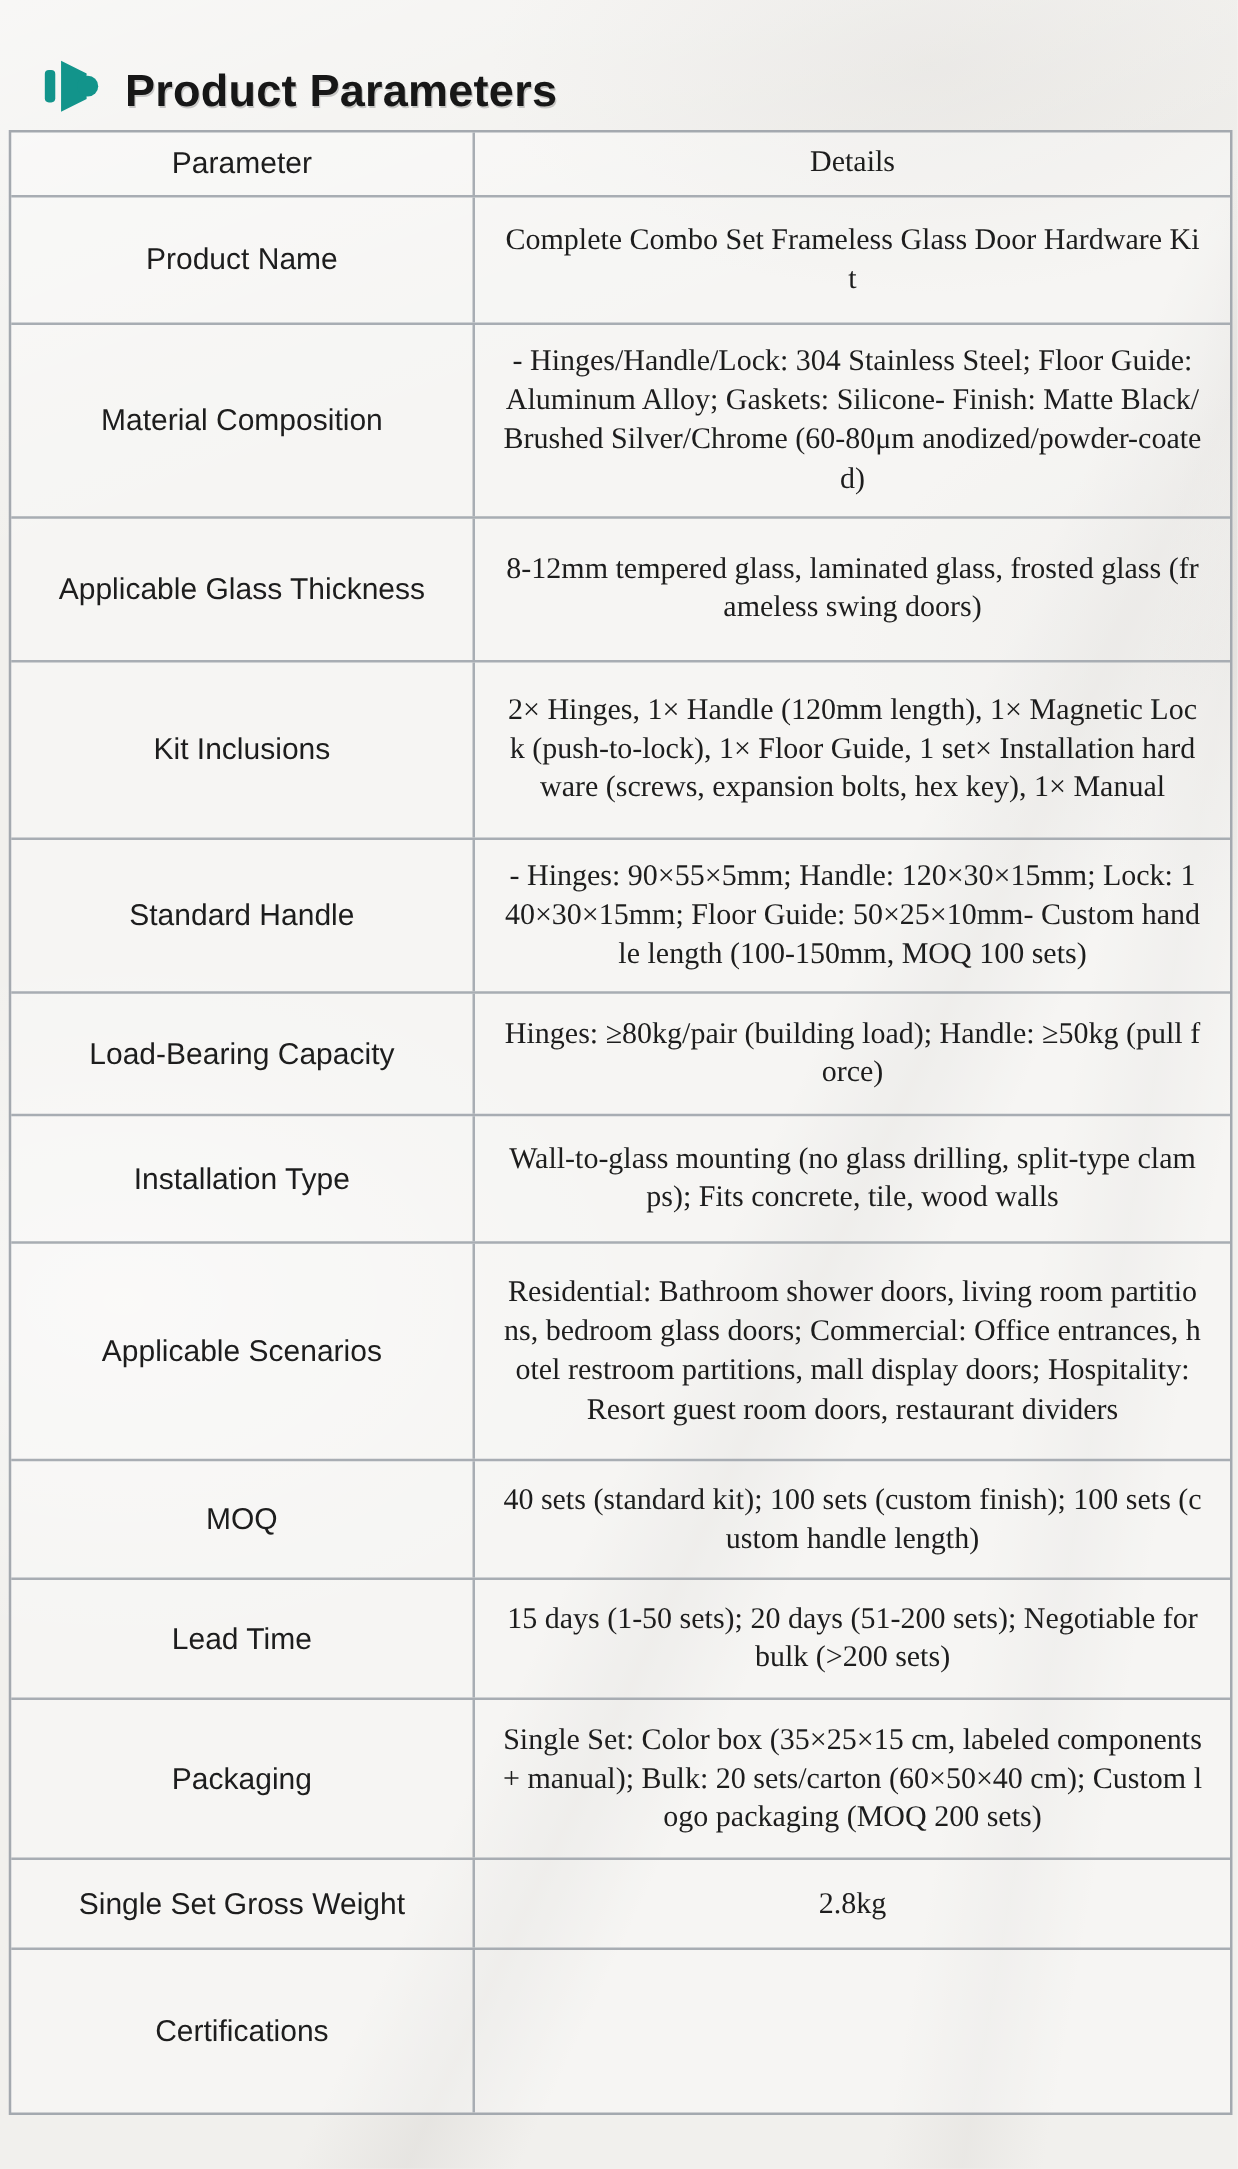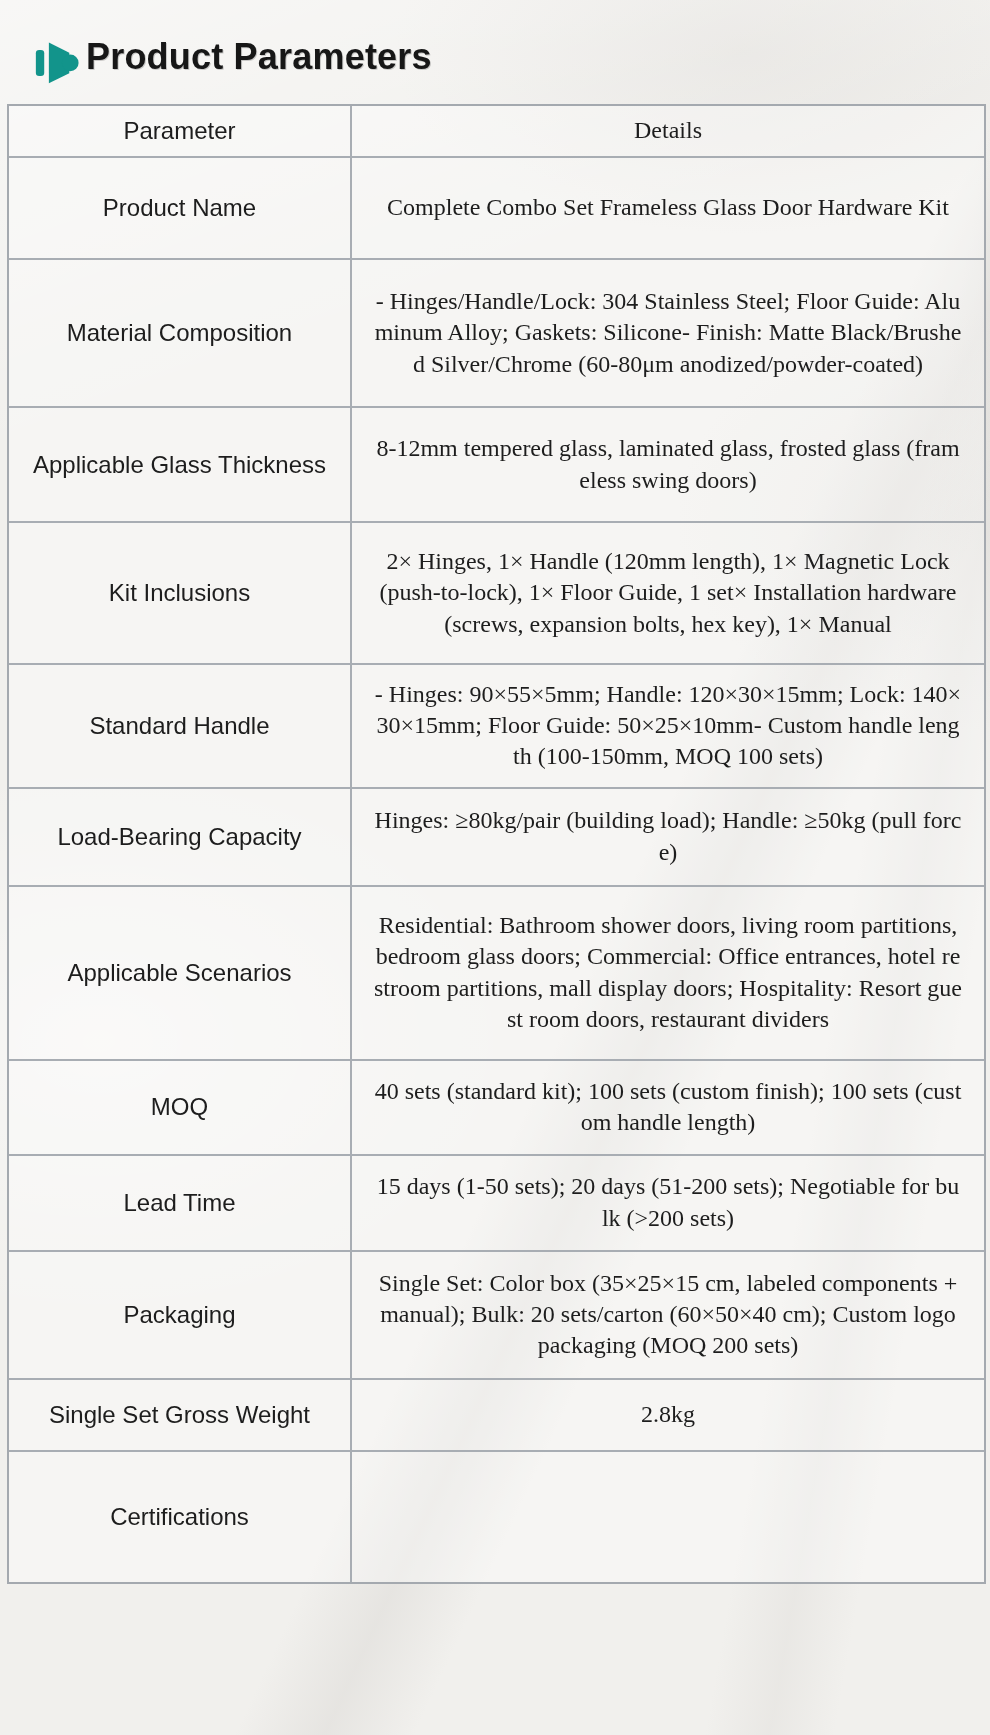--- a/index.html
+++ b/index.html
@@ -18,21 +18,21 @@
       linear-gradient(115deg, transparent 58%, rgba(205,202,198,0.30) 63%, transparent 68%),
       linear-gradient(100deg, transparent 78%, rgba(210,207,203,0.25) 83%, transparent 88%),
       linear-gradient(160deg, rgba(255,255,255,0.5) 0%, transparent 22%),
       radial-gradient(ellipse 500px 260px at 75% 3%, rgba(214,211,207,0.35), transparent 70%),
       radial-gradient(ellipse 420px 300px at 98% 30%, rgba(216,213,209,0.30), transparent 70%),
       radial-gradient(ellipse 600px 400px at 10% 60%, rgba(255,255,255,0.45), transparent 70%);
   }
   .page{position:relative;padding-top:36px;}
 
   header.section-header{
-    display:flex;align-items:flex-start;
+    display:flex;align-items:flex-end;gap:14px;
     margin:0 0 12px 34px;height:58px;
   }
   .title-icon{width:52px;height:52px;display:inline-flex;align-items:center;justify-content:center;}
   h1.section-title{
     margin:0;font-size:36px;font-weight:900;letter-spacing:0.2px;
     color:#171717;text-shadow:1px 1px 0 rgba(0,0,0,0.18);
   }
 
   .param-table{
     position:absolute;left:7px;top:104px;width:979px;
@@ -41,21 +41,21 @@
     background:rgba(255,255,255,0.35);
   }
   .row{display:flex;box-sizing:border-box;}
   .row + .row{border-top:2px solid #a8adb3;}
   .cell{
     display:flex;align-items:center;justify-content:center;
     text-align:center;box-sizing:border-box;
     font-size:24px;line-height:1.3;
     padding:14px 12px;
   }
-  .cell.param{width:343px;border-right:2px solid #a8adb3;flex:none;}
+  .cell.param{width:371px;border-right:2px solid #a8adb3;flex:none;}
   .cell.detail{flex:1;word-break:break-all;padding:14px 22px;font-family:Liberation Serif, serif;}
   .row.header-row .cell{padding:8px 12px;}
 </style>
 </head>
 <body>
 
 <div class="texture"></div>
 
 <div class="page">
 
@@ -100,20 +100,24 @@
     <div class="row" style="min-height:122px">
       <div class="cell param">Standard Handle</div>
       <div class="cell detail">- Hinges: 90×55×5mm; Handle: 120×30×15mm; Lock: 140×30×15mm; Floor Guide: 50×25×10mm- Custom handle length (100-150mm, MOQ 100 sets)</div>
     </div>
 
     <div class="row" style="min-height:98px">
       <div class="cell param">Load-Bearing Capacity</div>
       <div class="cell detail">Hinges: ≥80kg/pair (building load); Handle: ≥50kg (pull force)</div>
     </div>
 
+    <div class="row" style="min-height:102px">
+      <div class="cell param">Installation Type</div>
+      <div class="cell detail">Wall-to-glass mounting (no glass drilling, split-type clamps); Fits concrete, tile, wood walls</div>
+    </div>
 
     <div class="row" style="min-height:174px">
       <div class="cell param">Applicable Scenarios</div>
       <div class="cell detail">Residential: Bathroom shower doors, living room partitions, bedroom glass doors; Commercial: Office entrances, hotel restroom partitions, mall display doors; Hospitality: Resort guest room doors, restaurant dividers</div>
     </div>
 
     <div class="row" style="min-height:95px">
       <div class="cell param">MOQ</div>
       <div class="cell detail">40 sets (standard kit); 100 sets (custom finish); 100 sets (custom handle length)</div>
     </div>

